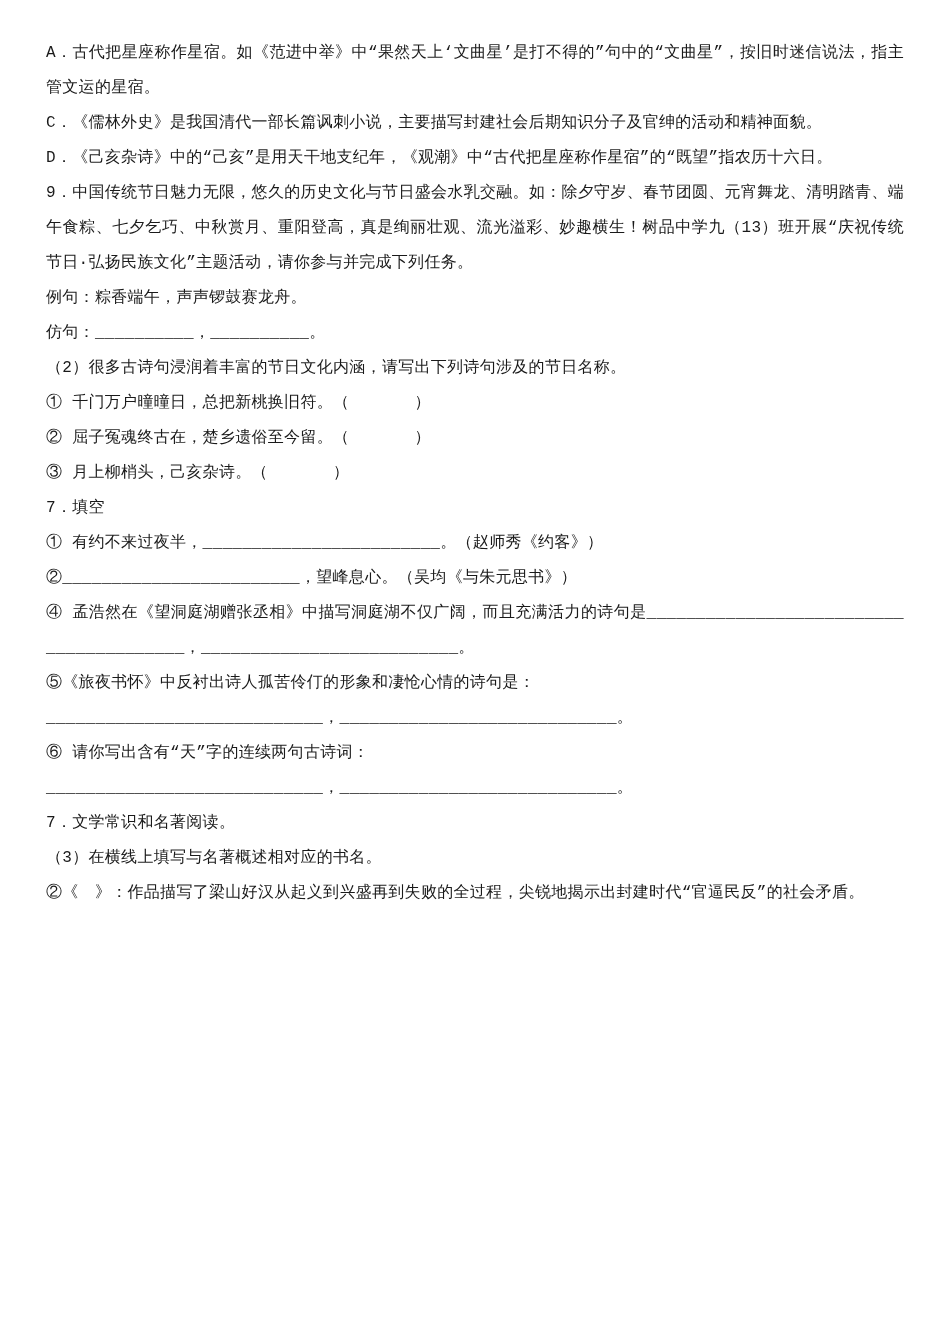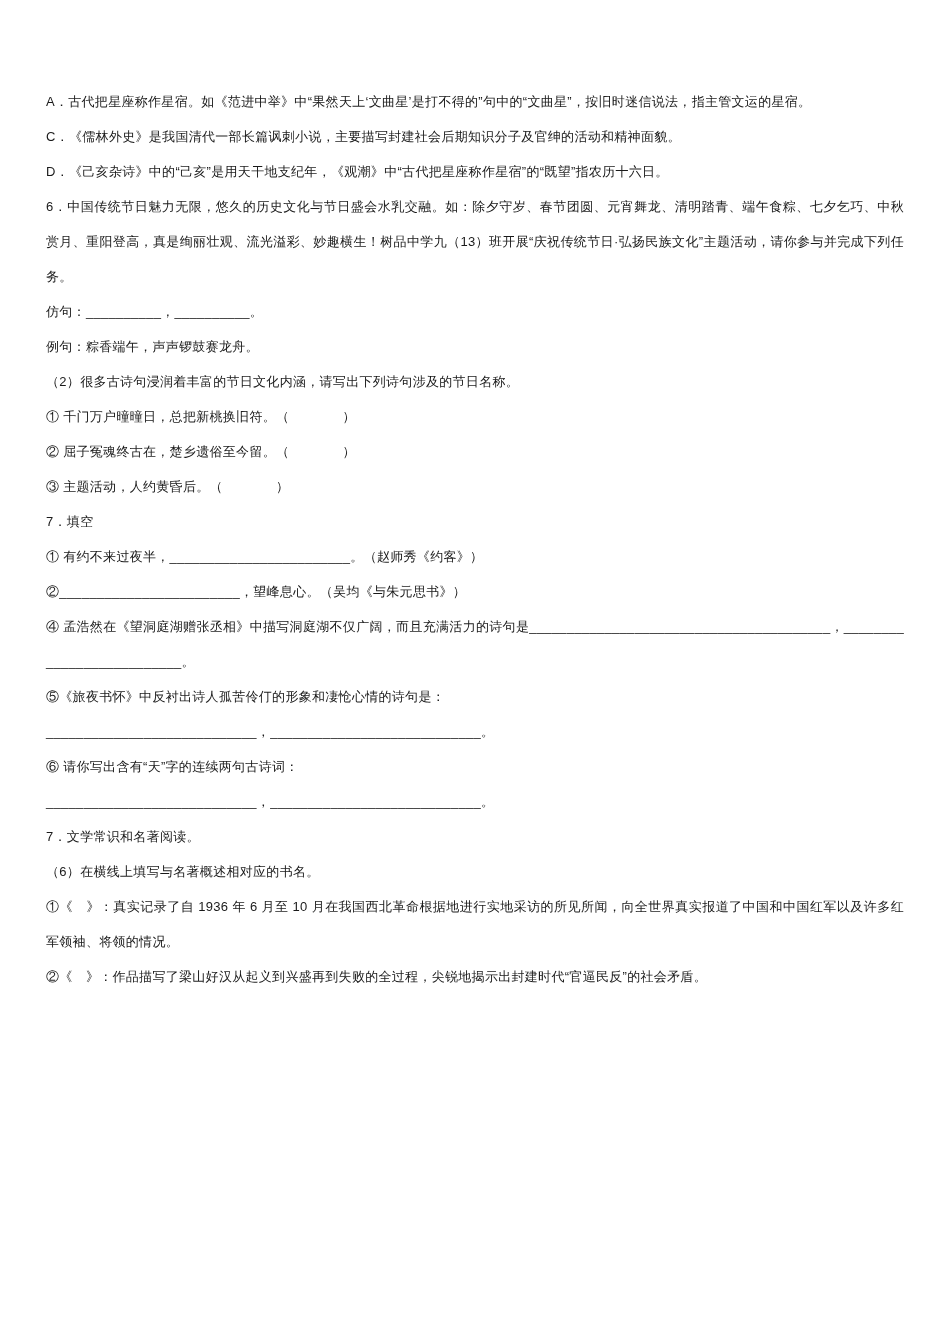--- a/index.html
+++ b/index.html
@@ -6,53 +6,52 @@
     margin: 0;
     padding: 0;
     background: #ffffff;
   }
   .page {
     position: relative;
     width: 950px;
     min-height: 1344px;
     box-sizing: border-box;
     background: #ffffff;
-    padding: 84px 46px 60px 46px;
-    font-family: Liberation Sans, sans-serif;
-    font-size: 13px;
+    padding: 36px 46px 60px 46px;
+    font-family: Liberation Mono, monospace;
+    font-size: 16px;
     color: #1a1a1a;
   }
   .line {
     margin: 0;
     line-height: 35px;
     text-align: justify;
     text-justify: inter-ideograph;
     word-break: break-all;
     letter-spacing: 0.3px;
   }
 </style>
 </head>
 <body>
 
 <div class="page">
   <p class="line">A．古代把星座称作星宿。如《范进中举》中“果然天上‘文曲星’是打不得的”句中的“文曲星”，按旧时迷信说法，指主管文运的星宿。</p>
   <p class="line">C．《儒林外史》是我国清代一部长篇讽刺小说，主要描写封建社会后期知识分子及官绅的活动和精神面貌。</p>
   <p class="line">D．《己亥杂诗》中的“己亥”是用天干地支纪年，《观潮》中“古代把星座称作星宿”的“既望”指农历十六日。</p>
-  <p class="line">6．中国传统节日魅力无限，悠久的历史文化与节日盛会水乳交融。如：除夕守岁、春节团圆、元宵舞龙、清明踏青、端午食粽、七夕乞巧、中秋赏月、重阳登高，真是绚丽壮观、流光溢彩、妙趣横生！树品中学九（13）班开展“庆祝传统节日·弘扬民族文化”主题活动，请你参与并完成下列任务。</p>
+  <p class="line">9．中国传统节日魅力无限，悠久的历史文化与节日盛会水乳交融。如：除夕守岁、春节团圆、元宵舞龙、清明踏青、端午食粽、七夕乞巧、中秋赏月、重阳登高，真是绚丽壮观、流光溢彩、妙趣横生！树品中学九（13）班开展“庆祝传统节日·弘扬民族文化”主题活动，请你参与并完成下列任务。</p>
+  <p class="line">例句：粽香端午，声声锣鼓赛龙舟。</p>
   <p class="line">仿句：__________，__________。</p>
-  <p class="line">例句：粽香端午，声声锣鼓赛龙舟。</p>
   <p class="line">（2）很多古诗句浸润着丰富的节日文化内涵，请写出下列诗句涉及的节日名称。</p>
   <p class="line">① 千门万户曈曈日，总把新桃换旧符。（　　　　）</p>
   <p class="line">② 屈子冤魂终古在，楚乡遗俗至今留。（　　　　）</p>
-  <p class="line">③ 主题活动，人约黄昏后。（　　　　）</p>
+  <p class="line">③ 月上柳梢头，己亥杂诗。（　　　　）</p>
   <p class="line">7．填空</p>
   <p class="line">① 有约不来过夜半，________________________。（赵师秀《约客》）</p>
   <p class="line">②________________________，望峰息心。（吴均《与朱元思书》）</p>
   <p class="line">④ 孟浩然在《望洞庭湖赠张丞相》中描写洞庭湖不仅广阔，而且充满活力的诗句是________________________________________，__________________________。</p>
   <p class="line">⑤《旅夜书怀》中反衬出诗人孤苦伶仃的形象和凄怆心情的诗句是：</p>
   <p class="line">____________________________，____________________________。</p>
   <p class="line">⑥ 请你写出含有“天”字的连续两句古诗词：</p>
   <p class="line">____________________________，____________________________。</p>
   <p class="line">7．文学常识和名著阅读。</p>
-  <p class="line">（6）在横线上填写与名著概述相对应的书名。</p>
-  <p class="line">①《　》：真实记录了自 1936 年 6 月至 10 月在我国西北革命根据地进行实地采访的所见所闻，向全世界真实报道了中国和中国红军以及许多红军领袖、将领的情况。</p>
+  <p class="line">（3）在横线上填写与名著概述相对应的书名。</p>
   <p class="line">②《　》：作品描写了梁山好汉从起义到兴盛再到失败的全过程，尖锐地揭示出封建时代“官逼民反”的社会矛盾。</p>
 </div>
 
 </body></html>

